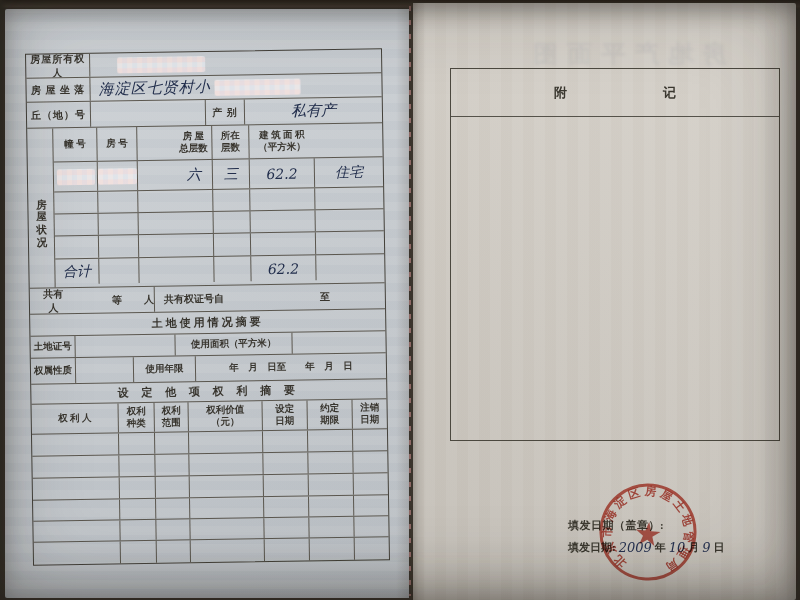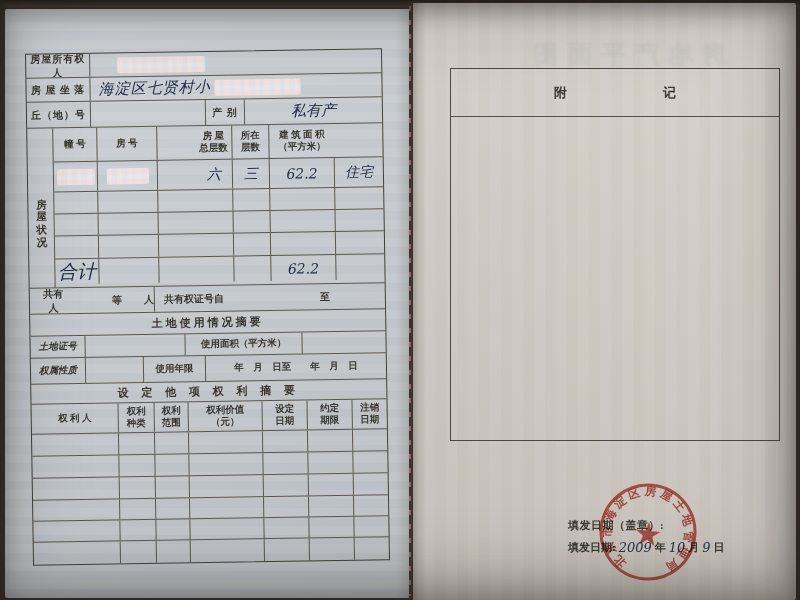--- a/index.html
+++ b/index.html
@@ -47,35 +47,35 @@
   .td.fx { flex:1; }
   .lbl { font-size:10px; font-weight:700; letter-spacing:1px; }
   .lbl-sm { font-size:9.5px; font-weight:700; }
   .hd2 { white-space:pre-line; line-height:1.2; font-size:9.5px; font-weight:700; }
   .ttl { font-size:11px; font-weight:700; letter-spacing:3px; }
   .ttl-wide { font-size:11px; font-weight:700; letter-spacing:5px; }
 
   .h24{height:24px;} .h26{height:26px;} .h34{height:34px;} .h30{height:30px;}
   .h22{height:22px;} .h23{height:23px;} .h25{height:25px;} .h20{height:20px;} .h21{height:21px;}
 
-  .c1{width:44px;} .c2{width:60px;} .c3{width:38px;margin-top:44px;} .c4{width:37px;} .c5{width:37px;} .c6{width:65px;}
+  .c1{width:44px;} .c2{width:40px;} .c3{width:38px;margin-top:44px;} .c4{width:37px;} .c5{width:37px;} .c6{width:65px;}
   .r1{width:87px;} .r2{width:36px;} .r3{width:34px;} .r4{width:74px;} .r5{width:45px;} .r6{width:45px;}
   .w64{width:64px;} .w115{width:115px;} .w39{width:39px;} .w26{width:26px;}
-  .w125{width:125px;} .w55{width:55px;font-style:italic;} .w100{width:100px;} .w117{width:117px;} .w58{width:58px;} .w62{width:62px;}
+  .w125{width:125px;} .w55{width:45px;} .w100{width:100px;} .w117{width:117px;} .w58{width:58px;} .w62{width:62px;}
 
   .vlab { writing-mode:vertical-lr; text-orientation:upright; font-size:10.5px; font-weight:700;
           letter-spacing:13px; padding-top:14px; }
   .sect { display:flex; height:160px; }
   .sect-right { flex:1; display:flex; flex-direction:column; }
   .sect-right .tr:last-child { border-bottom:none; }
 
   .hw { font-family:"DejaVu Serif",serif; font-style:italic; color:#222e4c; }
   .hw-addr { font-size:15px; transform:rotate(-0.5deg); letter-spacing:1px; }
   .hw-cell { font-size:14px; }
-  .hw-sm { font-size:19px; }
+  .hw-sm { font-size:14px; }
 
   .mosaic { background-image:
       repeating-linear-gradient(0deg, rgba(224,196,194,.85) 0 5px, rgba(208,212,217,.85) 5px 10px),
       repeating-linear-gradient(90deg, rgba(227,211,206,.8) 0 5px, rgba(199,204,212,.8) 5px 10px);
     background-blend-mode:overlay; border-radius:2px; filter:blur(.4px); }
   .mz1 { position:absolute; left:27px; top:4px; width:88px; height:16px; }
   .mz2 { display:inline-block; width:86px; height:16px; vertical-align:middle; margin-left:4px; }
   .mz3 { width:38px; height:16px; } .mz4 { width:42px; height:16px; }
 
   .coown-cell1 { justify-content:flex-start; padding-left:9px; gap:0; font-size:10px; font-weight:700; }

